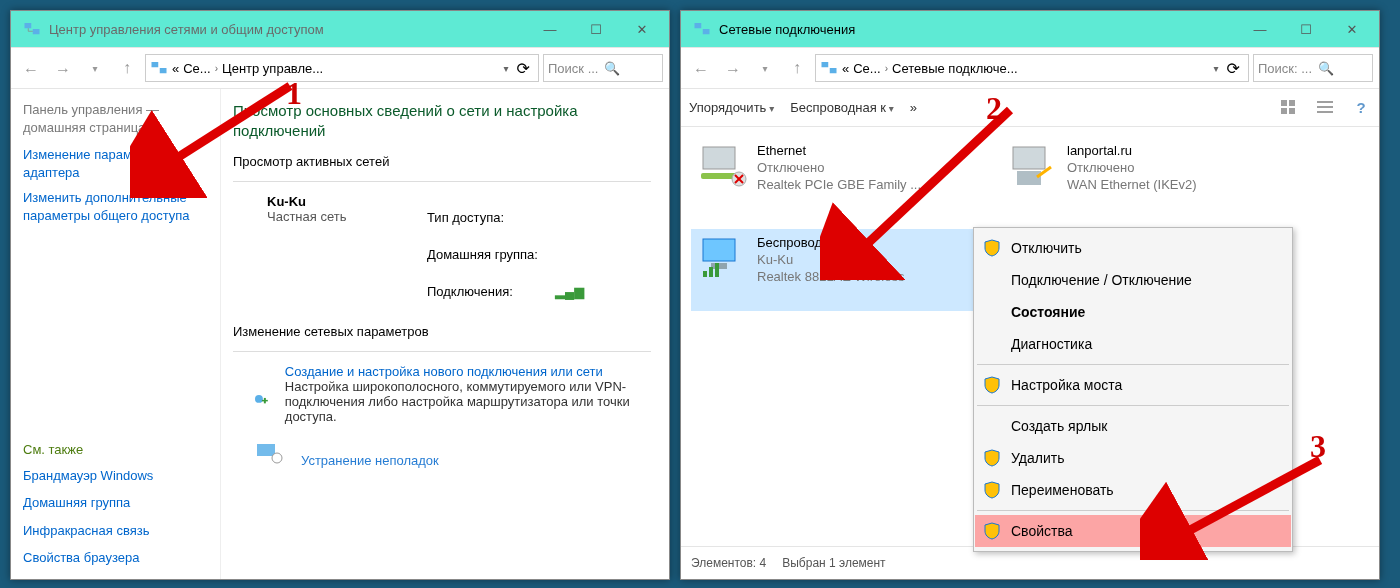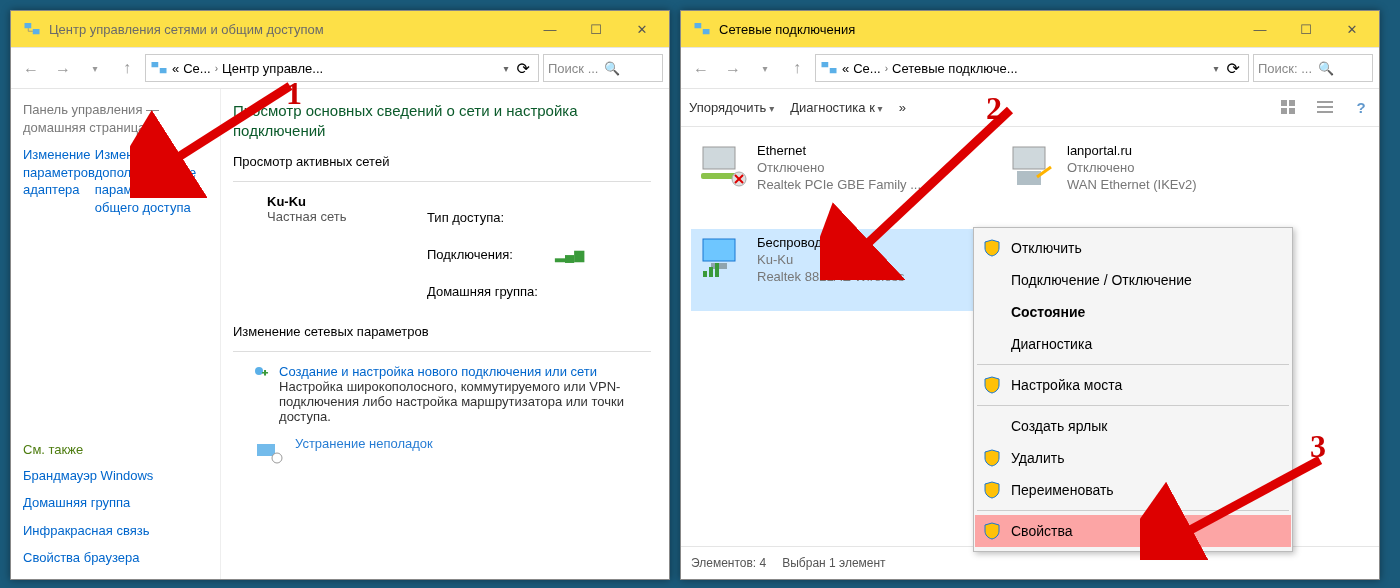--- a/index.html
+++ b/index.html
@@ -2,55 +2,55 @@
 <html><head>
 <meta charset="utf-8">
 <style>
   * { box-sizing: border-box; font-family: "Segoe UI", Tahoma, sans-serif; }
   body { margin:0; padding:0; background:#1a5a7a; width:1400px; height:588px; position:relative; overflow:hidden; }
 
   .window { position:absolute; background:#fff; border:1px solid #888; box-shadow:0 0 8px rgba(0,0,0,.4); display:flex; flex-direction:column; }
   .win-left { left:10px; top:10px; width:660px; height:570px; }
   .win-right { left:680px; top:10px; width:700px; height:570px; }
 
-  .titlebar { height:36px; display:flex; align-items:center; padding:0 4px; background:#fde047; }
+  .titlebar { height:36px; display:flex; align-items:center; padding:0 4px; background:#5eead4; }
   .titlebar .icon { width:18px; height:18px; margin:0 8px; }
   .titlebar .title { flex:1; color:#6a6a6a; font-size:13px; white-space:nowrap; overflow:hidden; }
   .titlebar .ctrl { width:46px; height:30px; display:flex; align-items:center; justify-content:center; color:#555; font-size:13px; }
 
   .addrbar { height:42px; display:flex; align-items:center; padding:0 6px; gap:4px; border-top:1px solid #e5e5e5; border-bottom:1px solid #e5e5e5; }
   .nav-arrow { width:28px; height:28px; color:#999; display:flex; align-items:center; justify-content:center; font-size:16px; }
   .path-box { flex:1; height:28px; border:1px solid #ccc; display:flex; align-items:center; padding:0 4px; gap:4px; overflow:hidden; white-space:nowrap; }
   .path-box .seg { font-size:13px; color:#000; }
   .path-box .sep { color:#666; font-size:10px; }
   .path-icon { width:18px; height:18px; }
   .search-box { width:120px; height:28px; border:1px solid #ccc; display:flex; align-items:center; padding:0 4px; color:#888; font-size:13px; gap:6px; }
   .search-icon { width:14px; height:14px; }
 
   .toolbar { height:38px; border-bottom:1px solid #e5e5e5; display:flex; align-items:center; padding:0 8px; gap:16px; font-size:13px; color:#333; }
   .toolbar .dd::after { content:" ▾"; color:#666; font-size:10px; }
   .toolbar .spacer { flex:1; }
   .tool-icon { width:20px; height:20px; opacity:.7; }
 
   .body-left { flex:1; display:flex; overflow:hidden; }
   .side { width:210px; border-right:1px solid #eee; padding:12px; display:flex; flex-direction:column; gap:10px; font-size:13px; }
-  .side .linkgrp { display:flex; }
+  .side .linkgrp { display:flex; flex-direction:column; gap:8px; }
   .side .home { color:#7a7a7a; line-height:1.35; }
   .side a { color:#0066cc; cursor:pointer; line-height:1.35; }
   .side .also { margin-top:auto; color:#4d7c0f; }
 
   .center { flex:1; padding:12px 18px 12px 12px; overflow:hidden; font-size:13px; display:flex; flex-direction:column; gap:12px; }
   .center h1 { color:#0a5a2a; font-weight:400; font-size:15px; margin:0; line-height:1.35; }
   .sect { color:#000; font-size:13px; }
   .netblk { display:flex; gap:20px; }
   .netblk .nn { font-weight:600; }
   .netblk .nt { color:#555; }
   .kv { display:flex; gap:8px;margin-top:16px; }
   .kv .k { color:#000; min-width:120px; }
-  .setup { display:flex; gap:10px; align-items:flex-start; }
+  .setup { display:flex; gap:16px; align-items:flex-end; }
   .setup .icon { width:32px; height:32px; }
   .setup .t { color:#0066cc; }
   .setup .d { color:#333; }
 
   .body-right { flex:1; display:flex; flex-direction:column; overflow:hidden; position:relative; }
   .grid { flex:1; padding:10px; display:flex; flex-wrap:wrap; align-content:flex-start; gap:10px; position:relative; }
   .conn { width:300px; height:82px; display:flex; align-items:flex-start; gap:8px; padding:6px; }
   .conn .cicon { width:52px; height:46px; }
   .conn .txt { display:flex; flex-direction:column; line-height:1.3; font-size:13px; }
   .conn .n { color:#000; }
@@ -131,26 +131,26 @@
       <div class="netblk" style="padding-left:34px">
         <div style="min-width:140px">
           <div class="nn">Ku-Ku</div>
           <div class="nt">Частная сеть</div>
         </div>
         <div style="flex:1;display:flex;flex-direction:column;gap:6px">
           <div class="kv">
               <span class="k">Тип доступа:</span>
             </div>
           <div class="kv">
+              <span class="k">Домашняя группа:</span>
+            </div>
+          <div class="kv">
               <span class="k">Подключения:</span>
             <span style="color:#3a9a3a">▂▄▆</span>
           </div>
-          <div class="kv">
-              <span class="k">Домашняя группа:</span>
-            </div>
         </div>
       </div>
       <div class="sect" style="margin-top:13px">Изменение сетевых параметров</div>
       <hr style="border:none;border-top:1px solid #ddd;margin:0">
       <div class="setup" style="padding-left:20px">
         <span class="icon">
           <svg viewBox="0 0 32 32">
               <circle cx="12" cy="14" r="8" fill="#5bb0e8"></circle>
               <rect x="18" y="16" width="12" height="3" fill="#3a9a3a"></rect>
               <rect x="22" y="12" width="4" height="11" fill="#3a9a3a"></rect>
@@ -207,21 +207,21 @@
       <span class="sep">▾</span>
       <span style="padding:0 4px">⟳</span>
     </div>
     <div class="search-box">
       <span>Поиск: ...</span>
       <span class="search-icon">🔍</span>
     </div>
   </div>
   <div class="toolbar">
     <span class="dd">Упорядочить</span>
-    <span class="dd">Диагностика к</span>
+    <span class="dd">Беспроводная к</span>
     <span>»</span>
     <span class="spacer"></span>
     <span class="tool-icon"><svg viewBox="0 0 20 20">
           <rect x="2" y="2" width="6" height="6" fill="#777"></rect>
           <rect x="10" y="2" width="6" height="6" fill="#777"></rect>
           <rect x="2" y="10" width="6" height="6" fill="#777"></rect>
           <rect x="10" y="10" width="6" height="6" fill="#777"></rect>
         </svg></span>
     <span class="tool-icon"><svg viewBox="0 0 20 20">
           <rect x="2" y="3" width="16" height="2" fill="#777"></rect>

